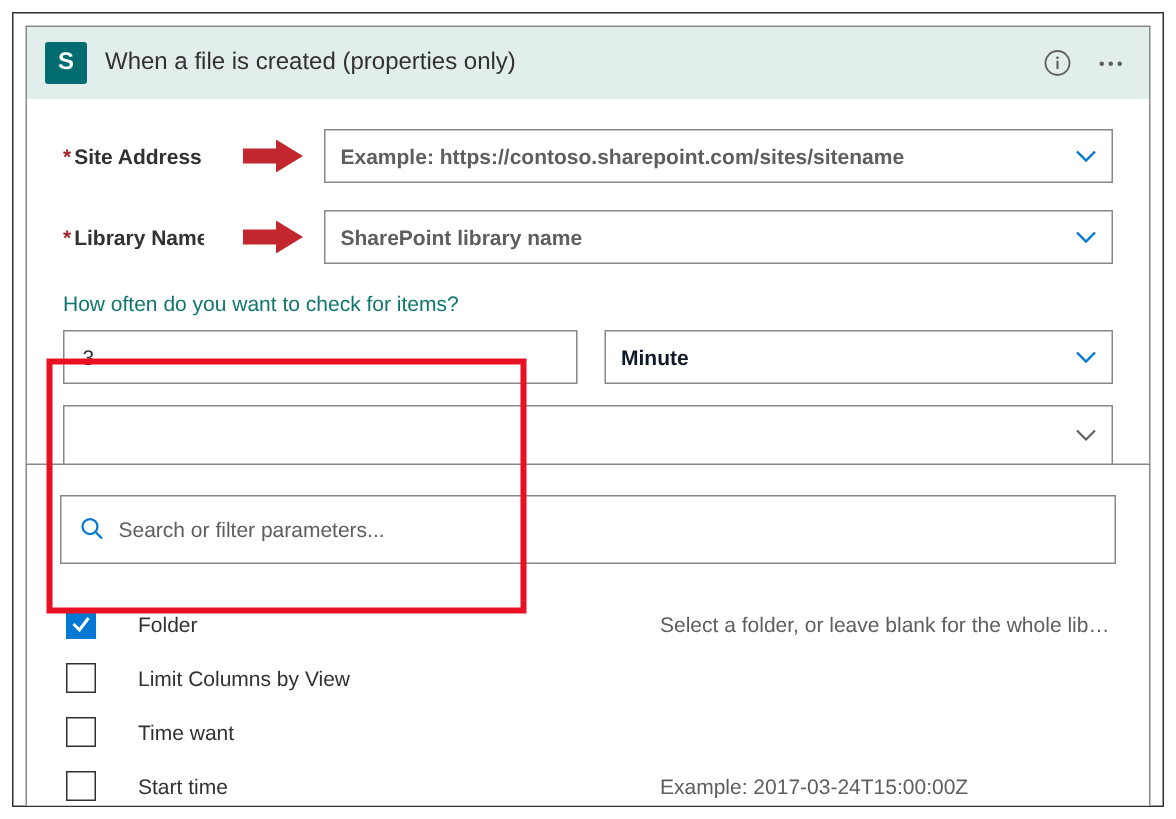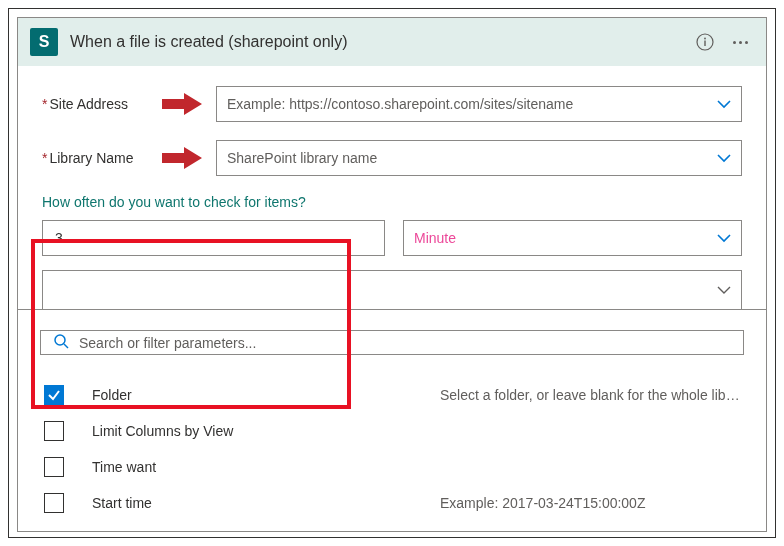--- a/index.html
+++ b/index.html
@@ -37,34 +37,34 @@
     background:#1A9BA1; border-radius:2px; z-index:-1;
   }
   .title { font-size: 16px; color: #323130; flex: 1; }
   .info-icon { width: 20px; height: 20px; display:flex; align-items:center; justify-content:center; color:#605E5C; }
   .ellipsis { display:flex; gap:3px; padding:0 6px; }
   .ellipsis span { width:3px; height:3px; border-radius:50%; background:#605E5C; }
 
   .body { padding: 20px 24px 0 24px; }
   .row { display:flex; align-items:center; margin-bottom: 18px; gap: 10px; position:relative; }
   .req { color:#A4262C; margin-right:2px; }
-  .label { width: 94px; color:#323130; white-space:nowrap; overflow:hidden; }
+  .label { width: 94px; color:#323130; white-space:nowrap; overflow:hidden;font-weight:bold; }
   .arrow { position:absolute; left: 120px; }
   .arrow svg { display:block; }
-  .field { flex:1; margin-left: 70px; }
+  .field { flex:1; margin-left: 70px; font-weight: bold; }
   .combo {
     border: 1px solid #8A8886;
     height: 36px;
     display:flex; align-items:center;
     padding: 0 10px;
     background:#fff;
     position:relative;
   }
   .combo .ph { color:#605E5C; }
-  .combo.has-val .ph { color:#ec4899; }
+  .combo.has-val .ph { color:#0f172a;font-weight:bold; }
   .chev {
     position:absolute; right:10px; top:50%; transform:translateY(-50%);
   }
   .chev svg { display:block; }
 
   .section-label { margin: 2px 0 10px 0; color:#0f766e; }
   .two { display:flex; gap:18px; margin-bottom: 14px; }
   .txt {
     border:1px solid #8A8886; height:36px; padding:0 12px; flex:1;
     display:flex; align-items:center; background:#fff;
@@ -74,21 +74,21 @@
   .full { width:100%; }
 
   .dropdown-card {
     border:1px solid #8A8886;
     margin-top: -2px;
     background:#fff;
     padding: 20px 22px 10px 22px;
   }
   .search {
     border:1px solid #8A8886;
-    height:25px;
+    height:46px;
     display:flex; align-items:center; gap:10px;
     padding:0 12px; color:#605E5C;
     margin-bottom: 22px;
   }
   .search input {
     border:none; outline:none; flex:1; font-size:14px; color:#323130;
     background:transparent;
   }
   .search input::placeholder { color:#605E5C; }
   .opt { display:flex; align-items:center; padding: 8px 4px; gap:28px; }
@@ -116,21 +116,21 @@
 <body>
 
 <div class="outer">
 <div class="inner">
 
 <div class="card">
   <div class="header">
     <div class="logo">
       <span>S</span>
     </div>
-    <div class="title">When a file is created (sharepoint only)</div>
+    <div class="title">When a file is created (properties only)</div>
     <div class="info-icon">
       <svg width="18" height="18" viewBox="0 0 18 18" fill="none">
               <circle cx="9" cy="9" r="8" stroke="#605E5C" stroke-width="1.2"></circle>
               <circle cx="9" cy="5.5" r="0.9" fill="#605E5C"></circle>
               <rect x="8.3" y="7.5" width="1.4" height="5.5" fill="#605E5C"></rect>
             </svg>
     </div>
     <div class="ellipsis">
             <span></span>
             <span></span>

